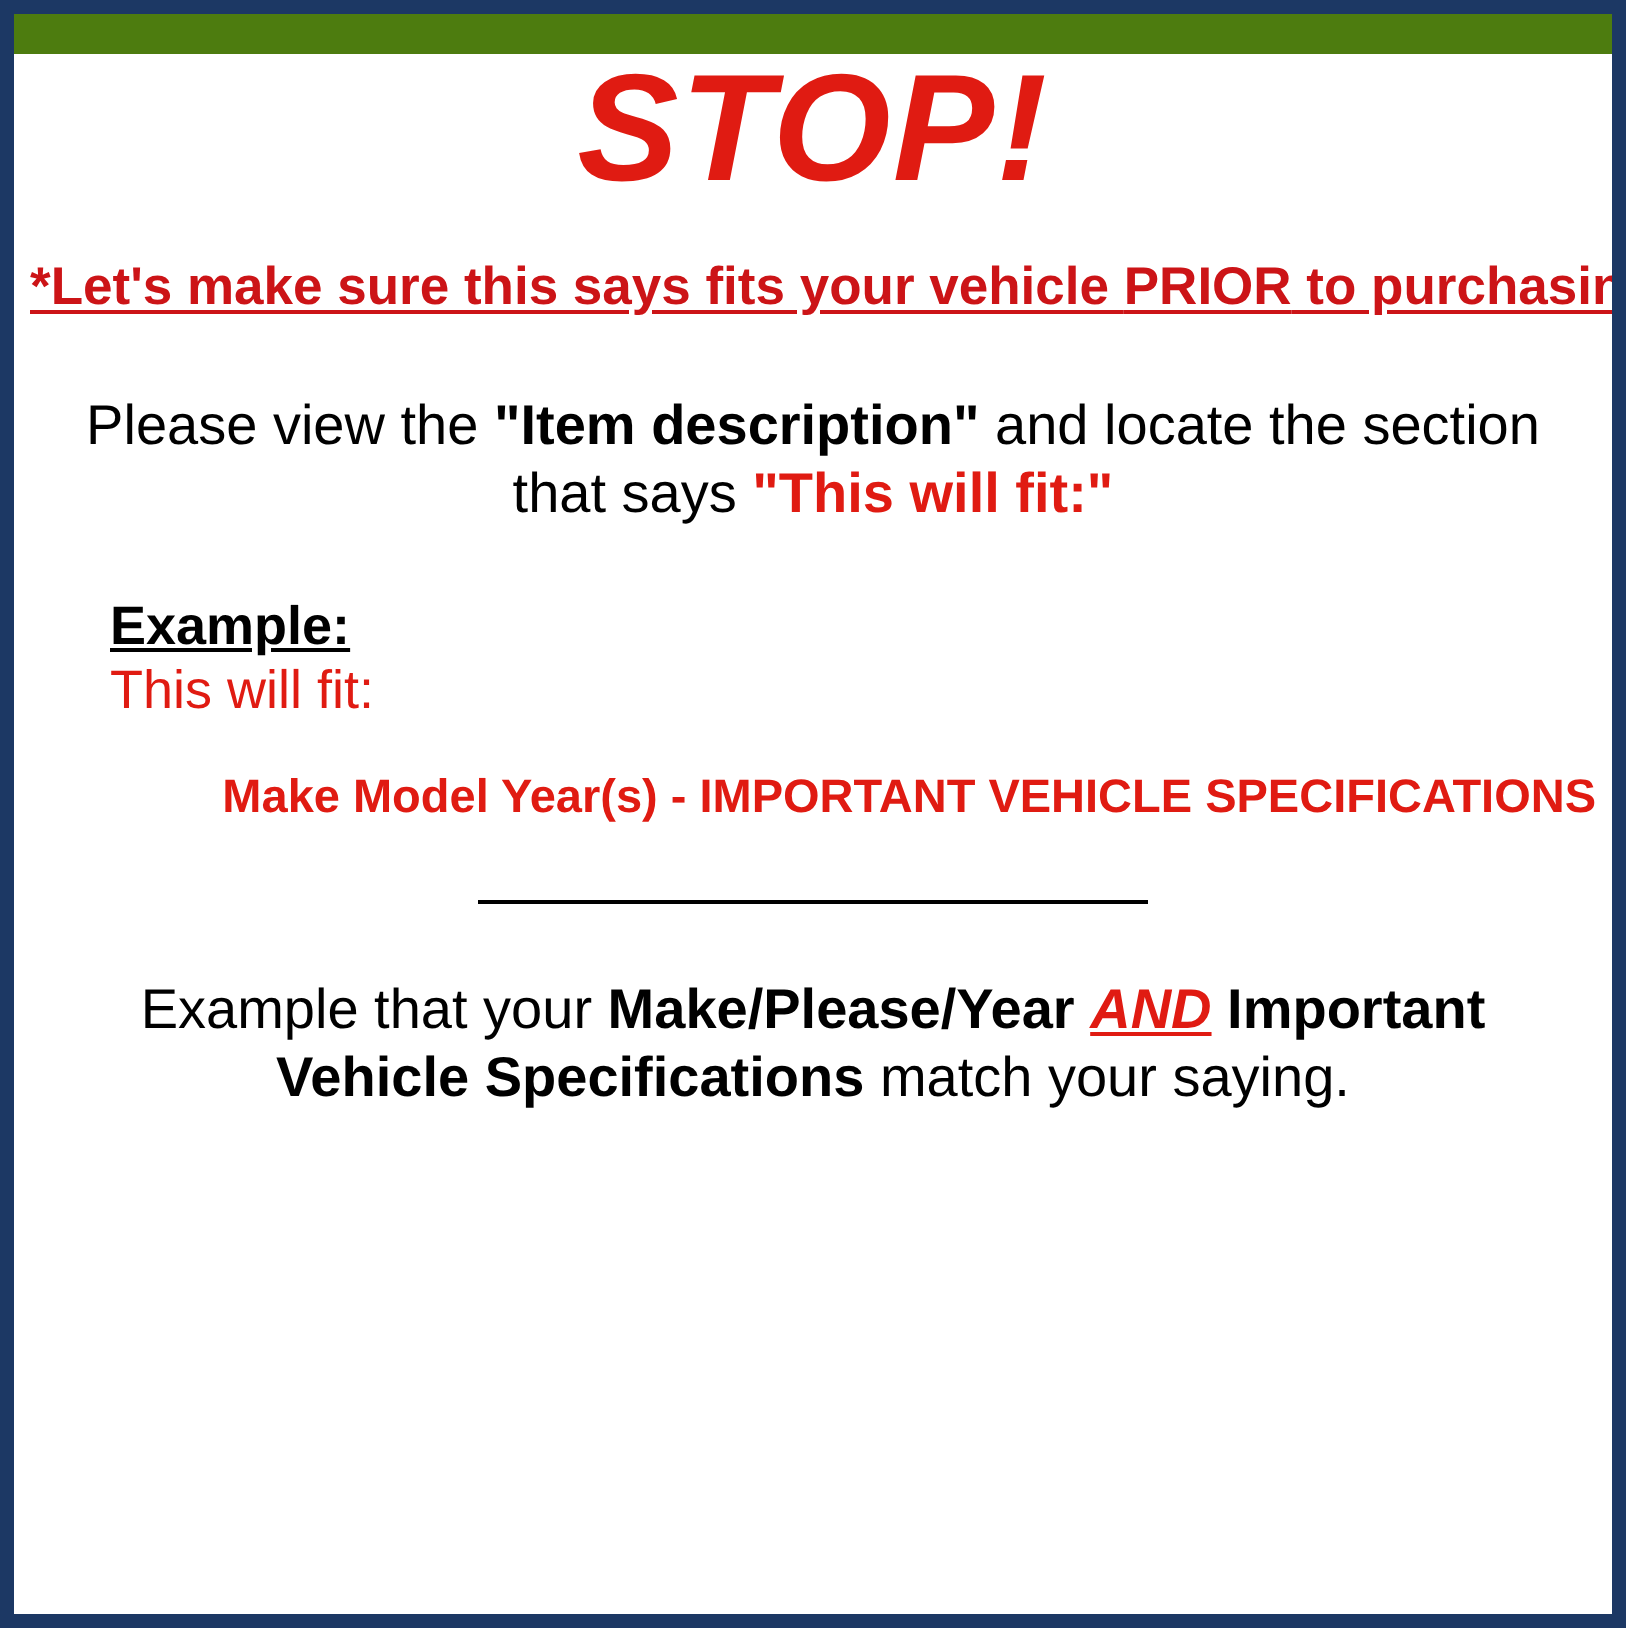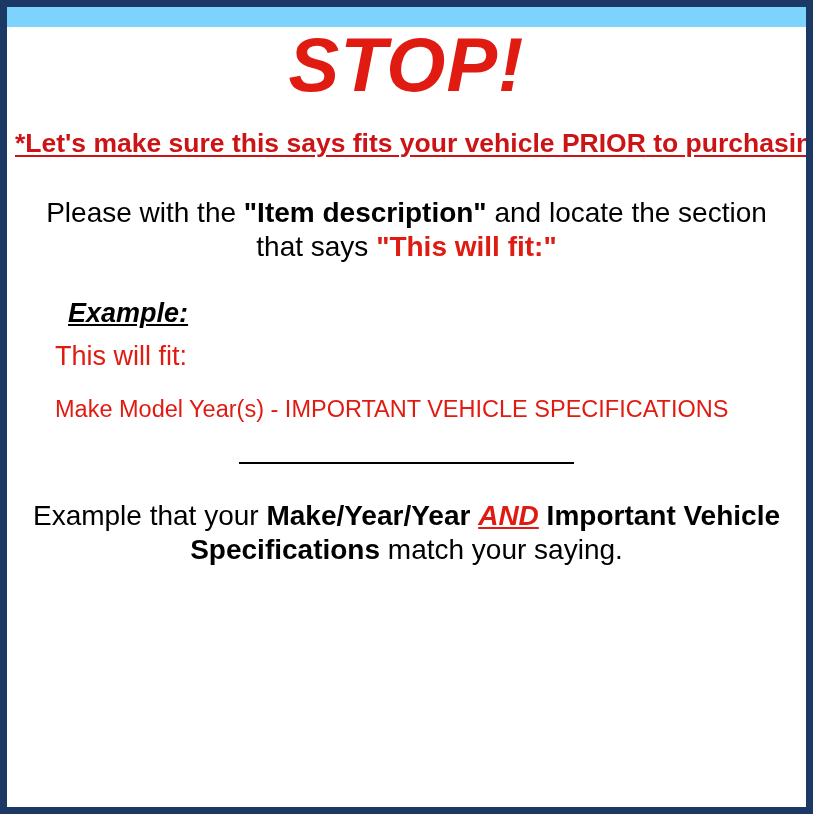--- a/index.html
+++ b/index.html
@@ -10,21 +10,21 @@
   }
   body {
     font-family: "Liberation Sans", "DejaVu Sans", sans-serif;
   }
 
   #notice-card {
     position: relative;
     width: 813px;
     height: 814px;
     box-sizing: border-box;
-    background: #7dd3fc;
+    background: #4d7c0f;
     border: 7px solid #1c3864;
     overflow: hidden;
   }
 
   .inner {
     box-sizing: border-box;
     width: 100%;
     height: 100%;
     padding: 0 8px;
     background: #ffffff;
@@ -91,41 +91,41 @@
 
   
   .example-block {
     margin-top: 34px;
     padding-left: 40px;
     text-align: left;
   }
   .example-label {
     color: #000000;
     font-weight: bold;
-    font-style: italic;
     font-size: 27px;
     line-height: 1.12;
     text-decoration: underline;
     text-underline-offset: 2px;
-    margin: 13px;
+    margin: 0;
   }
   .example-fit {
     color: #e01b12;
     font-weight: normal;
     font-size: 27px;
     line-height: 1.12;
     margin: 2px 0 0 0;
   }
   .example-spec {
     color: #e01b12;
-    font-weight: normal;
+    font-weight: bold;
     font-size: 23.5px;
     line-height: 1.1;
     margin: 26px 0 0 0;
     letter-spacing: 0px;
+    text-align: right;
   }
 
   
   .divider-wrap {
     margin-top: 30px;
     text-align: center;
   }
   .divider {
     display: inline-block;
     width: 335px;
@@ -138,29 +138,29 @@
 <body>
 
 <div id="notice-card">
   <div class="inner">
 
     <div class="headline">STOP!</div>
 
     <div class="subtitle"><span>*Let's make sure this says fits your vehicle </span><span class="ital">PRIOR</span><span> to purchasing*</span></div>
 
 
-    <p class="para" id="para-view"><span>Please with the </span><span class="b">"Item description"</span><span> and locate the section that says </span><span class="redb">"This will fit:"</span></p>
+    <p class="para" id="para-view"><span>Please view the </span><span class="b">"Item description"</span><span> and locate the section that says </span><span class="redb">"This will fit:"</span></p>
 
     <div class="example-block">
       <div class="example-label">Example:</div>
       <div class="example-fit">This will fit:</div>
       <div class="example-spec">Make Model Year(s) - IMPORTANT VEHICLE SPECIFICATIONS</div>
     </div>
 
     <div class="divider-wrap">
       <span class="divider" style="width: 335px;"></span>
     </div>
 
-    <p class="para" id="para-confirm"><span>Example that your </span><span class="b">Make/Year/Year</span><span> </span><span class="mustred">AND</span><span> </span><span class="b">Important Vehicle Specifications</span><span> match your saying.</span></p>
+    <p class="para" id="para-confirm"><span>Example that your </span><span class="b">Make/Please/Year</span><span> </span><span class="mustred">AND</span><span> </span><span class="b">Important Vehicle Specifications</span><span> match your saying.</span></p>
 
 
   </div>
 </div>
 
 </body></html>

